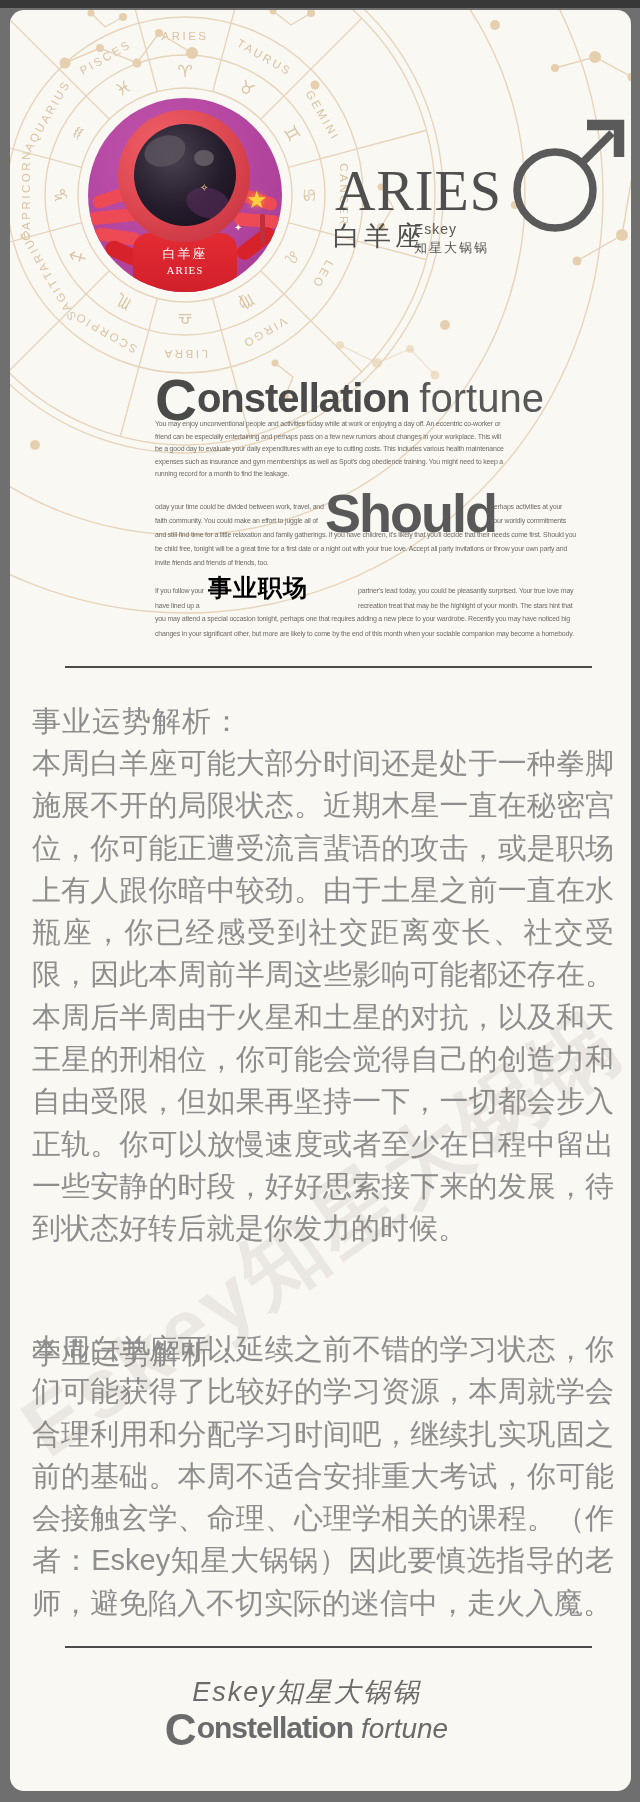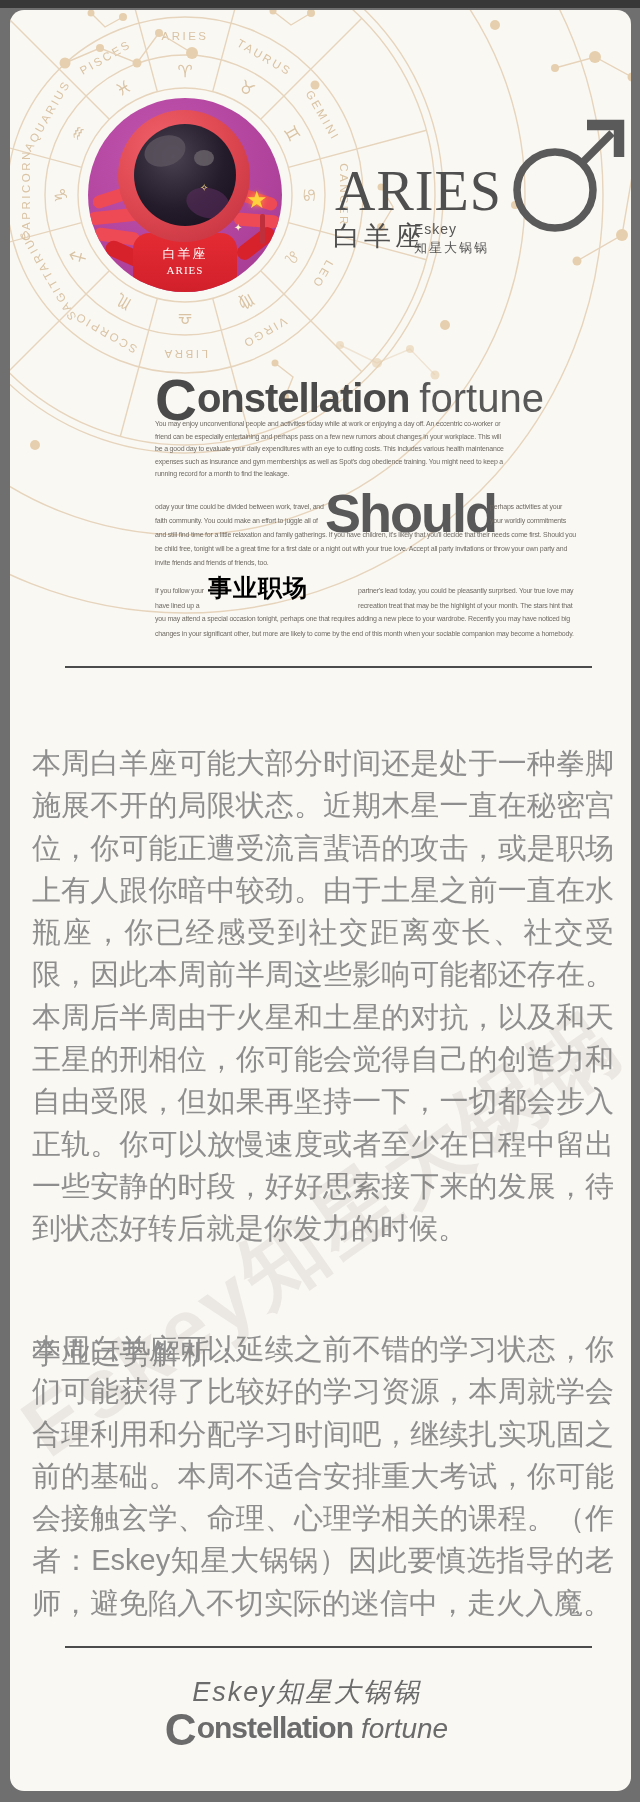--- a/index.html
+++ b/index.html
@@ -280,20 +280,21 @@
 
     <div class="etext prelines ws-left">If you follow your
 have lined up a</div>
     <div class="ws-big">事业职场</div>
     <div class="etext prelines ws-right">partner's lead today, you could be pleasantly surprised. Your true love may
 recreation treat that may be the highlight of your month. The stars hint that</div>
     <div class="etext ws-rest">you may attend a special occasion tonight, perhaps one that requires adding a new piece to your wardrobe. Recently you may have noticed big changes in your significant other, but more are likely to come by the end of this month when your sociable companion may become a homebody.</div>
 
     <div class="divider div1"></div>
 
+    <div class="cn-h h1">事业运势解析：</div>
     <div class="cn-body b1">本周白羊座可能大部分时间还是处于一种拳脚施展不开的局限状态。近期木星一直在秘密宫位，你可能正遭受流言蜚语的攻击，或是职场上有人跟你暗中较劲。由于土星之前一直在水瓶座，你已经感受到社交距离变长、社交受限，因此本周前半周这些影响可能都还存在。本周后半周由于火星和土星的对抗，以及和天王星的刑相位，你可能会觉得自己的创造力和自由受限，但如果再坚持一下，一切都会步入正轨。你可以放慢速度或者至少在日程中留出一些安静的时段，好好思索接下来的发展，待到状态好转后就是你发力的时候。</div>
 
     <div class="cn-h h2">学业运势解析：</div>
     <div class="cn-body b2">本周白羊座可以延续之前不错的学习状态，你们可能获得了比较好的学习资源，本周就学会合理利用和分配学习时间吧，继续扎实巩固之前的基础。本周不适合安排重大考试，你可能会接触玄学、命理、心理学相关的课程。（作者：Eskey知星大锅锅）因此要慎选指导的老师，避免陷入不切实际的迷信中，走火入魔。</div>
 
     <div class="watermark">Eskey知星大锅锅</div>
 
     <div class="divider div2"></div>
 
     <div class="footer">

